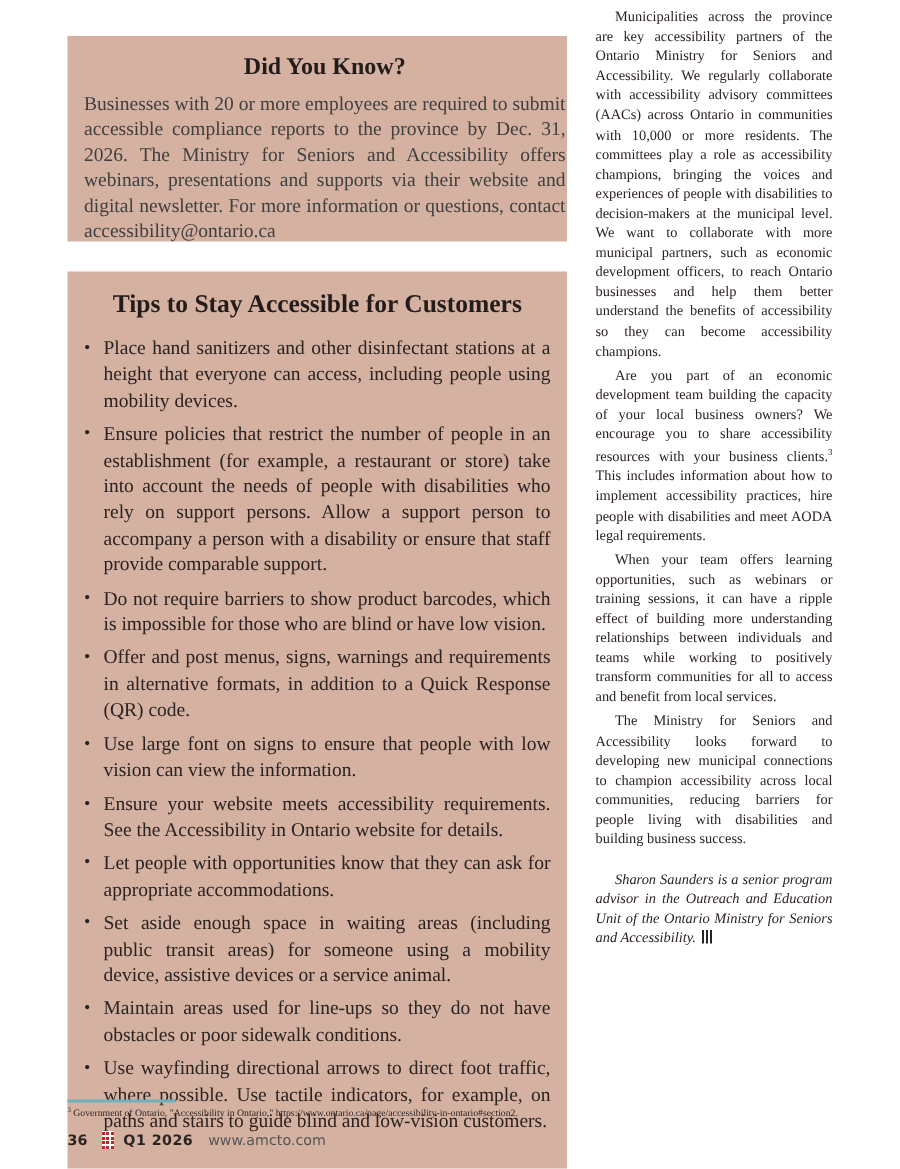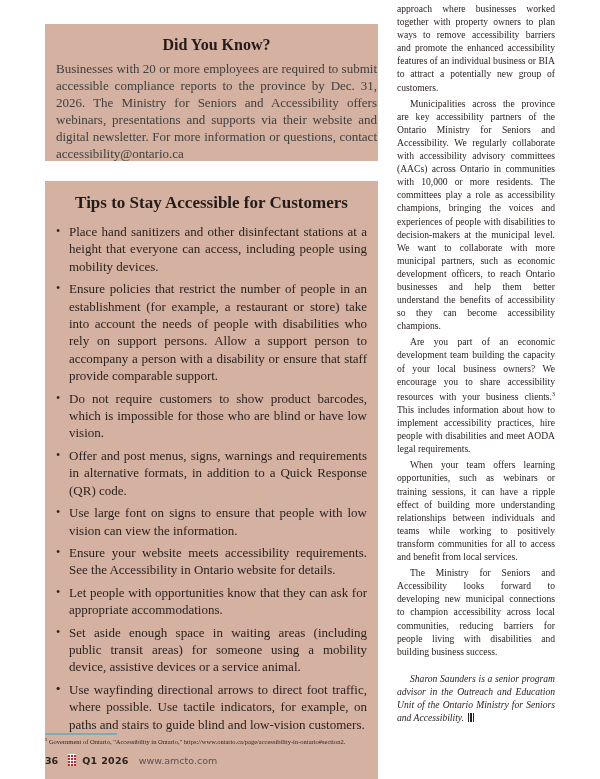--- a/index.html
+++ b/index.html
@@ -83,33 +83,32 @@
 <div class="box" id="dyk">
   <h2>Did You Know?</h2>
   <div class="dyk-body">Businesses with 20 or more employees are required to submit accessible compliance reports to the province by Dec. 31, 2026. The Ministry for Seniors and Accessibility offers webinars, presentations and supports via their website and digital newsletter. For more information or questions, contact accessibility@ontario.ca</div>
 </div>
 
 <div class="box" id="tips">
   <h2>Tips to Stay Accessible for Customers</h2>
   <ul class="tips">
     <li><span class="bullet">•</span><span>Place hand sanitizers and other disinfectant stations at a height that everyone can access, including people using mobility devices.</span></li>
     <li><span class="bullet">•</span><span>Ensure policies that restrict the number of people in an establishment (for example, a restaurant or store) take into account the needs of people with disabilities who rely on support persons. Allow a support person to accompany a person with a disability or ensure that staff provide comparable support.</span></li>
-    <li><span class="bullet">•</span><span>Do not require customers to show product barcodes, which is impossible for those who are blind or have low vision.</span></li>
+    <li><span class="bullet">•</span><span>Do not require barriers to show product barcodes, which is impossible for those who are blind or have low vision.</span></li>
     <li><span class="bullet">•</span><span>Offer and post menus, signs, warnings and requirements in alternative formats, in addition to a Quick Response (QR) code.</span></li>
     <li><span class="bullet">•</span><span>Use large font on signs to ensure that people with low vision can view the information.</span></li>
     <li><span class="bullet">•</span><span>Ensure your website meets accessibility requirements. See the Accessibility in Ontario website for details.</span></li>
     <li><span class="bullet">•</span><span>Let people with opportunities know that they can ask for appropriate accommodations.</span></li>
     <li><span class="bullet">•</span><span>Set aside enough space in waiting areas (including public transit areas) for someone using a mobility device, assistive devices or a service animal.</span></li>
-    <li><span class="bullet">•</span></li>
+    <li><span class="bullet">•</span><span>Maintain areas used for line-ups so they do not have obstacles or poor sidewalk conditions.</span></li>
     <li><span class="bullet">•</span><span>Use wayfinding directional arrows to direct foot traffic, where possible. Use tactile indicators, for example, on paths and stairs to guide blind and low-vision customers.</span></li>
   </ul>
 </div>
 
 <div id="rightcol">
-  <p>approach where businesses worked together with property owners to plan ways to remove accessibility barriers and promote the enhanced accessibility features of an individual business or BIA to attract a potentially new group of customers.</p>
   <p class="indent gap">Municipalities across the province are key accessibility partners of the Ontario Ministry for Seniors and Accessibility. We regularly collaborate with accessibility advisory committees (AACs) across Ontario in communities with 10,000 or more residents. The committees play a role as accessibility champions, bringing the voices and experiences of people with disabilities to decision-makers at the municipal level. We want to collaborate with more municipal partners, such as economic development officers, to reach Ontario businesses and help them better understand the benefits of accessibility so they can become accessibility champions.</p>
   <p class="indent gap"><span>Are you part of an economic development team building the capacity of your local business owners? We encourage you to share accessibility resources with your business clients.</span><sup>3</sup> <span>This includes information about how to implement accessibility practices, hire people with disabilities and meet AODA legal requirements.</span></p>
   <p class="indent gap">When your team offers learning opportunities, such as webinars or training sessions, it can have a ripple effect of building more understanding relationships between individuals and teams while working to positively transform communities for all to access and benefit from local services.</p>
   <p class="indent gap">The Ministry for Seniors and Accessibility looks forward to developing new municipal connections to champion accessibility across local communities, reducing barriers for people living with disabilities and building business success.</p>
   <p class="indent author"><span>Sharon Saunders is a senior program advisor in the Outreach and Education Unit of the Ontario Ministry for Seniors and Accessibility.</span><span class="mini-logo"></span></p>
 </div>
 
 <div id="fn-rule"></div>
 <div id="footnote"><sup>3</sup><span> Government of Ontario, "Accessibility in Ontario," https://www.ontario.ca/page/accessibility-in-ontario#section2.</span></div>
 

